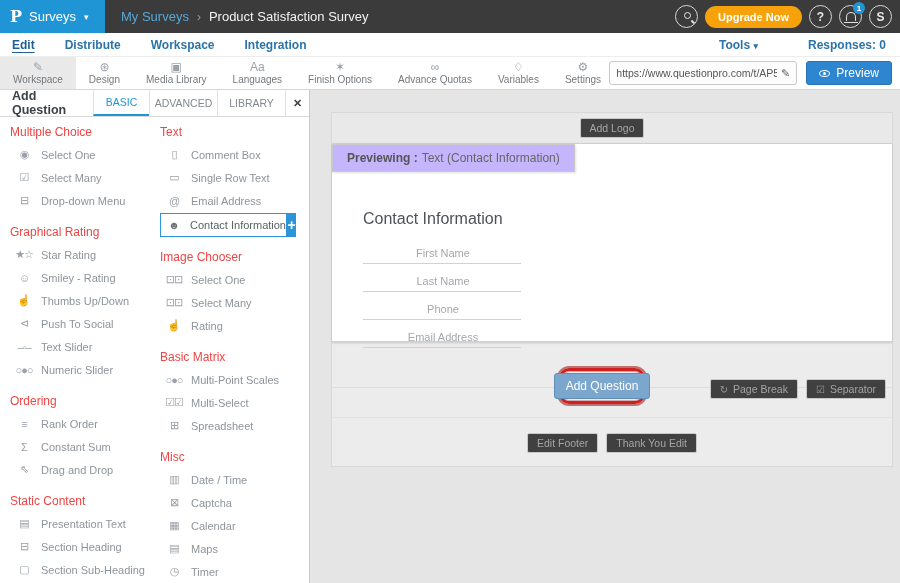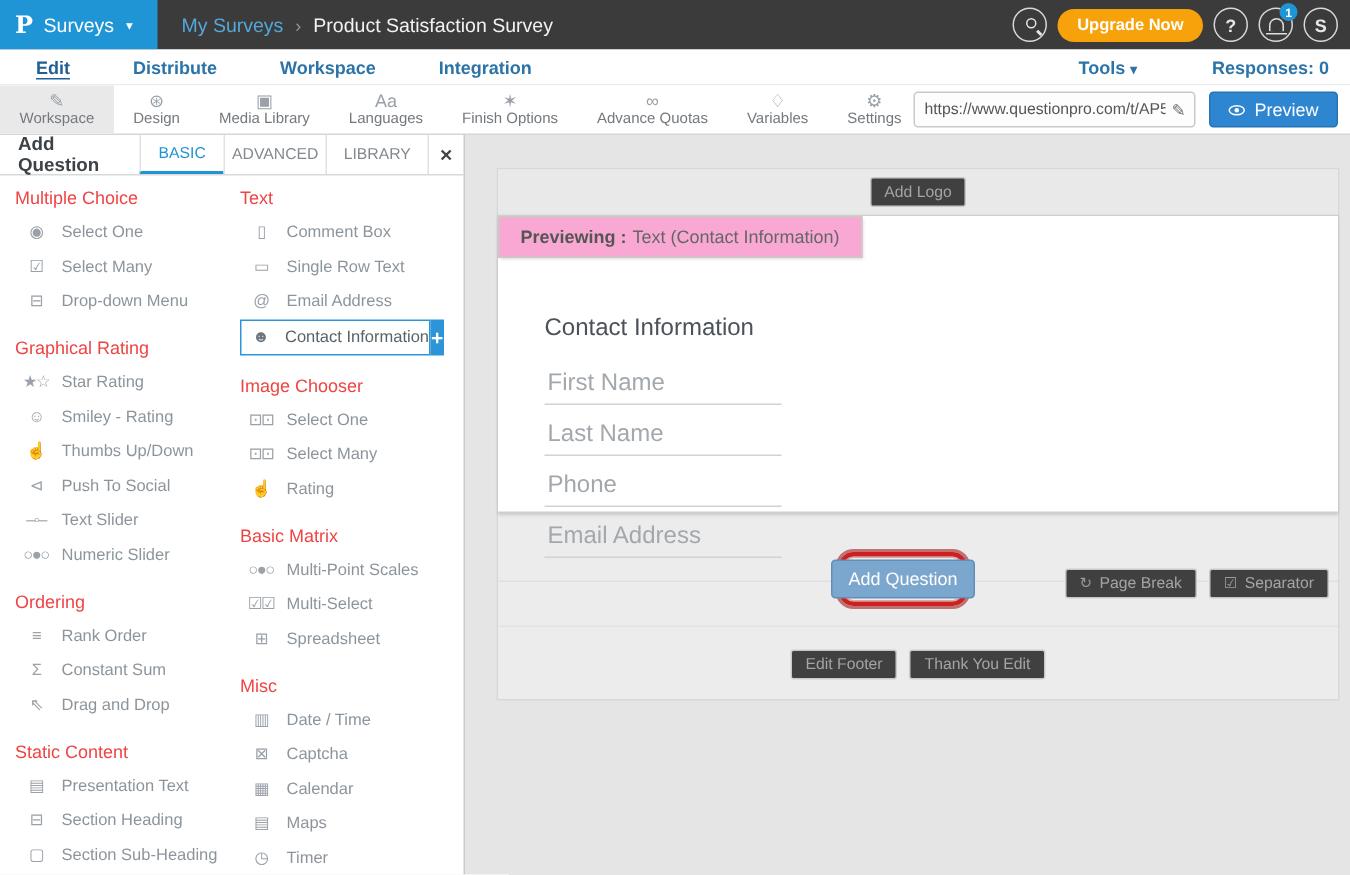--- a/index.html
+++ b/index.html
@@ -24,21 +24,21 @@
   .upgrade { background:#f7a20a; border:none; color:#fff; font-weight:bold; font-size:11px;
     padding:5px 13px; border-radius:12px; cursor:pointer; font-family:inherit; }
   .bell { width:10px; height:9px; border:1.5px solid #e0e0e0; border-bottom:none; border-radius:6px 6px 1px 1px; display:block; position:relative; }
   .bell::after { content:""; position:absolute; left:-3px; right:-3px; bottom:-2px; height:1.5px; background:#e0e0e0; }
   .badge { position:absolute; top:-4px; right:-4px; min-width:12px; height:12px; background:#2095d5; border-radius:7px;
     color:#fff; font-size:8px; font-weight:bold; display:flex; align-items:center; justify-content:center; padding:0 2px; }
 
   
   .subnav { height:24px; background:#fff; display:flex; align-items:center; padding:0 12px; border-bottom:1px solid #ededed; position:relative; }
   .nav-tabs { display:flex; gap:30px; }
-  .nav-link { color:#2c74a8; font-size:12px; font-weight:bold; text-decoration:none; cursor:pointer;margin-left:12px; }
+  .nav-link { color:#2c74a8; font-size:12px; font-weight:bold; text-decoration:none; cursor:pointer; }
   .nav-link.active { color:#1f5f93; text-decoration:underline; text-underline-offset:3px; }
   .subnav-right { position:absolute; right:14px; display:flex; gap:50px; align-items:center;margin-left:40px; }
   .tools-link { color:#2c74a8; font-size:12px; font-weight:bold; cursor:pointer; }
   .tools-link .caret { font-size:9px; }
   .responses { color:#2c74a8; font-size:12px; font-weight:bold; }
 
   
   .toolbar { height:33px; background:#fff; border-bottom:1px solid #d6d6d6; display:flex; align-items:stretch; position:relative; }
   .tb-items { display:flex; align-items:stretch; }
   .tb-item { display:flex; flex-direction:column; align-items:center; justify-content:center; padding:0 13px; cursor:pointer; gap:0; }
@@ -84,28 +84,28 @@
     font-size:14px; font-weight:bold; cursor:pointer; }
 
   
   .canvas { flex:1; background:#e5e5e5; overflow:hidden; }
   .survey-box { width:562px; margin:22px 0 0 21px; background:#ececec; border:1px solid #d8d8d8; }
   .logo-band { height:30px; background:#e9e9e9; display:flex; align-items:center; justify-content:center; }
   .gbtn { background:#404040; border:1px solid #c9c9c9; border-radius:2px; color:#a4a4a4; font-size:10.5px;
     padding:3px 9px; cursor:pointer; font-family:inherit; display:flex; align-items:center; gap:5px; white-space:nowrap; }
   .gbtn .gicon { font-size:10px; color:#9a9a9a; }
   .cardwrap { position:relative; }
-  .ptab-preview { position:absolute; left:0; top:1px; height:28px; background:#f9a8d4; border:1px solid #c9c9c9;
+  .ptab-preview { position:absolute; left:0; top:1px; height:28px; background:#c4b5fd; border:1px solid #c9c9c9;
     display:flex; align-items:center; padding:0 14px; font-size:12px; color:#666; z-index:2;
     box-shadow:1px 1px 2px rgba(0,0,0,.12); }
   .ptab-preview b { color:#555; margin-right:4px; }
   .card { background:#fff; border:1px solid #cfcfcf; border-left:none; border-right:none; height:199px;
     padding:66px 0 0 31px; box-shadow:0 1px 2px rgba(0,0,0,.15); }
   .form-title { font-size:16px; font-weight:500; color:#4b525a; margin-bottom:14px; }
-  .ffield { width:158px; border-bottom:1px solid #d2d2d2; padding:5px 0 4px 2px; font-size:16px; color:#a3a8ad; margin-bottom:6px; cursor:text; }
+  .ffield { width:158px; border-bottom:1px solid #d2d2d2; padding:5px 0 4px 2px; font-size:11px; color:#a3a8ad; margin-bottom:6px; cursor:text;text-align:center; }
   .rows { position:relative; height:78px; }
   .rows::before { content:""; position:absolute; left:0; right:0; top:45px; border-top:1px solid #dfdfdf; }
   .rows::after  { content:""; position:absolute; left:0; right:0; top:75px; border-top:1px solid #e2e2e2; }
   .addq-ring { position:absolute; left:227px; top:26px; width:86px; height:36px; border:3px solid #cf1f1f; border-radius:10px;
     box-shadow:0 0 0 2px rgba(150,15,15,.55), inset 0 0 0 1px rgba(150,15,15,.3);
     display:flex; align-items:center; justify-content:center; z-index:3; }
   .addq-btn { background:#7ba6cd; border:1px solid #6090b8; border-radius:3px; color:#fff; font-size:12px;
     padding:5px 11px; cursor:pointer; font-family:inherit; white-space:nowrap; }
   .pbsep { position:absolute; right:6px; top:37px; display:flex; gap:8px; }
   .footer-row { height:46px; display:flex; align-items:center; justify-content:center; gap:8px; }

